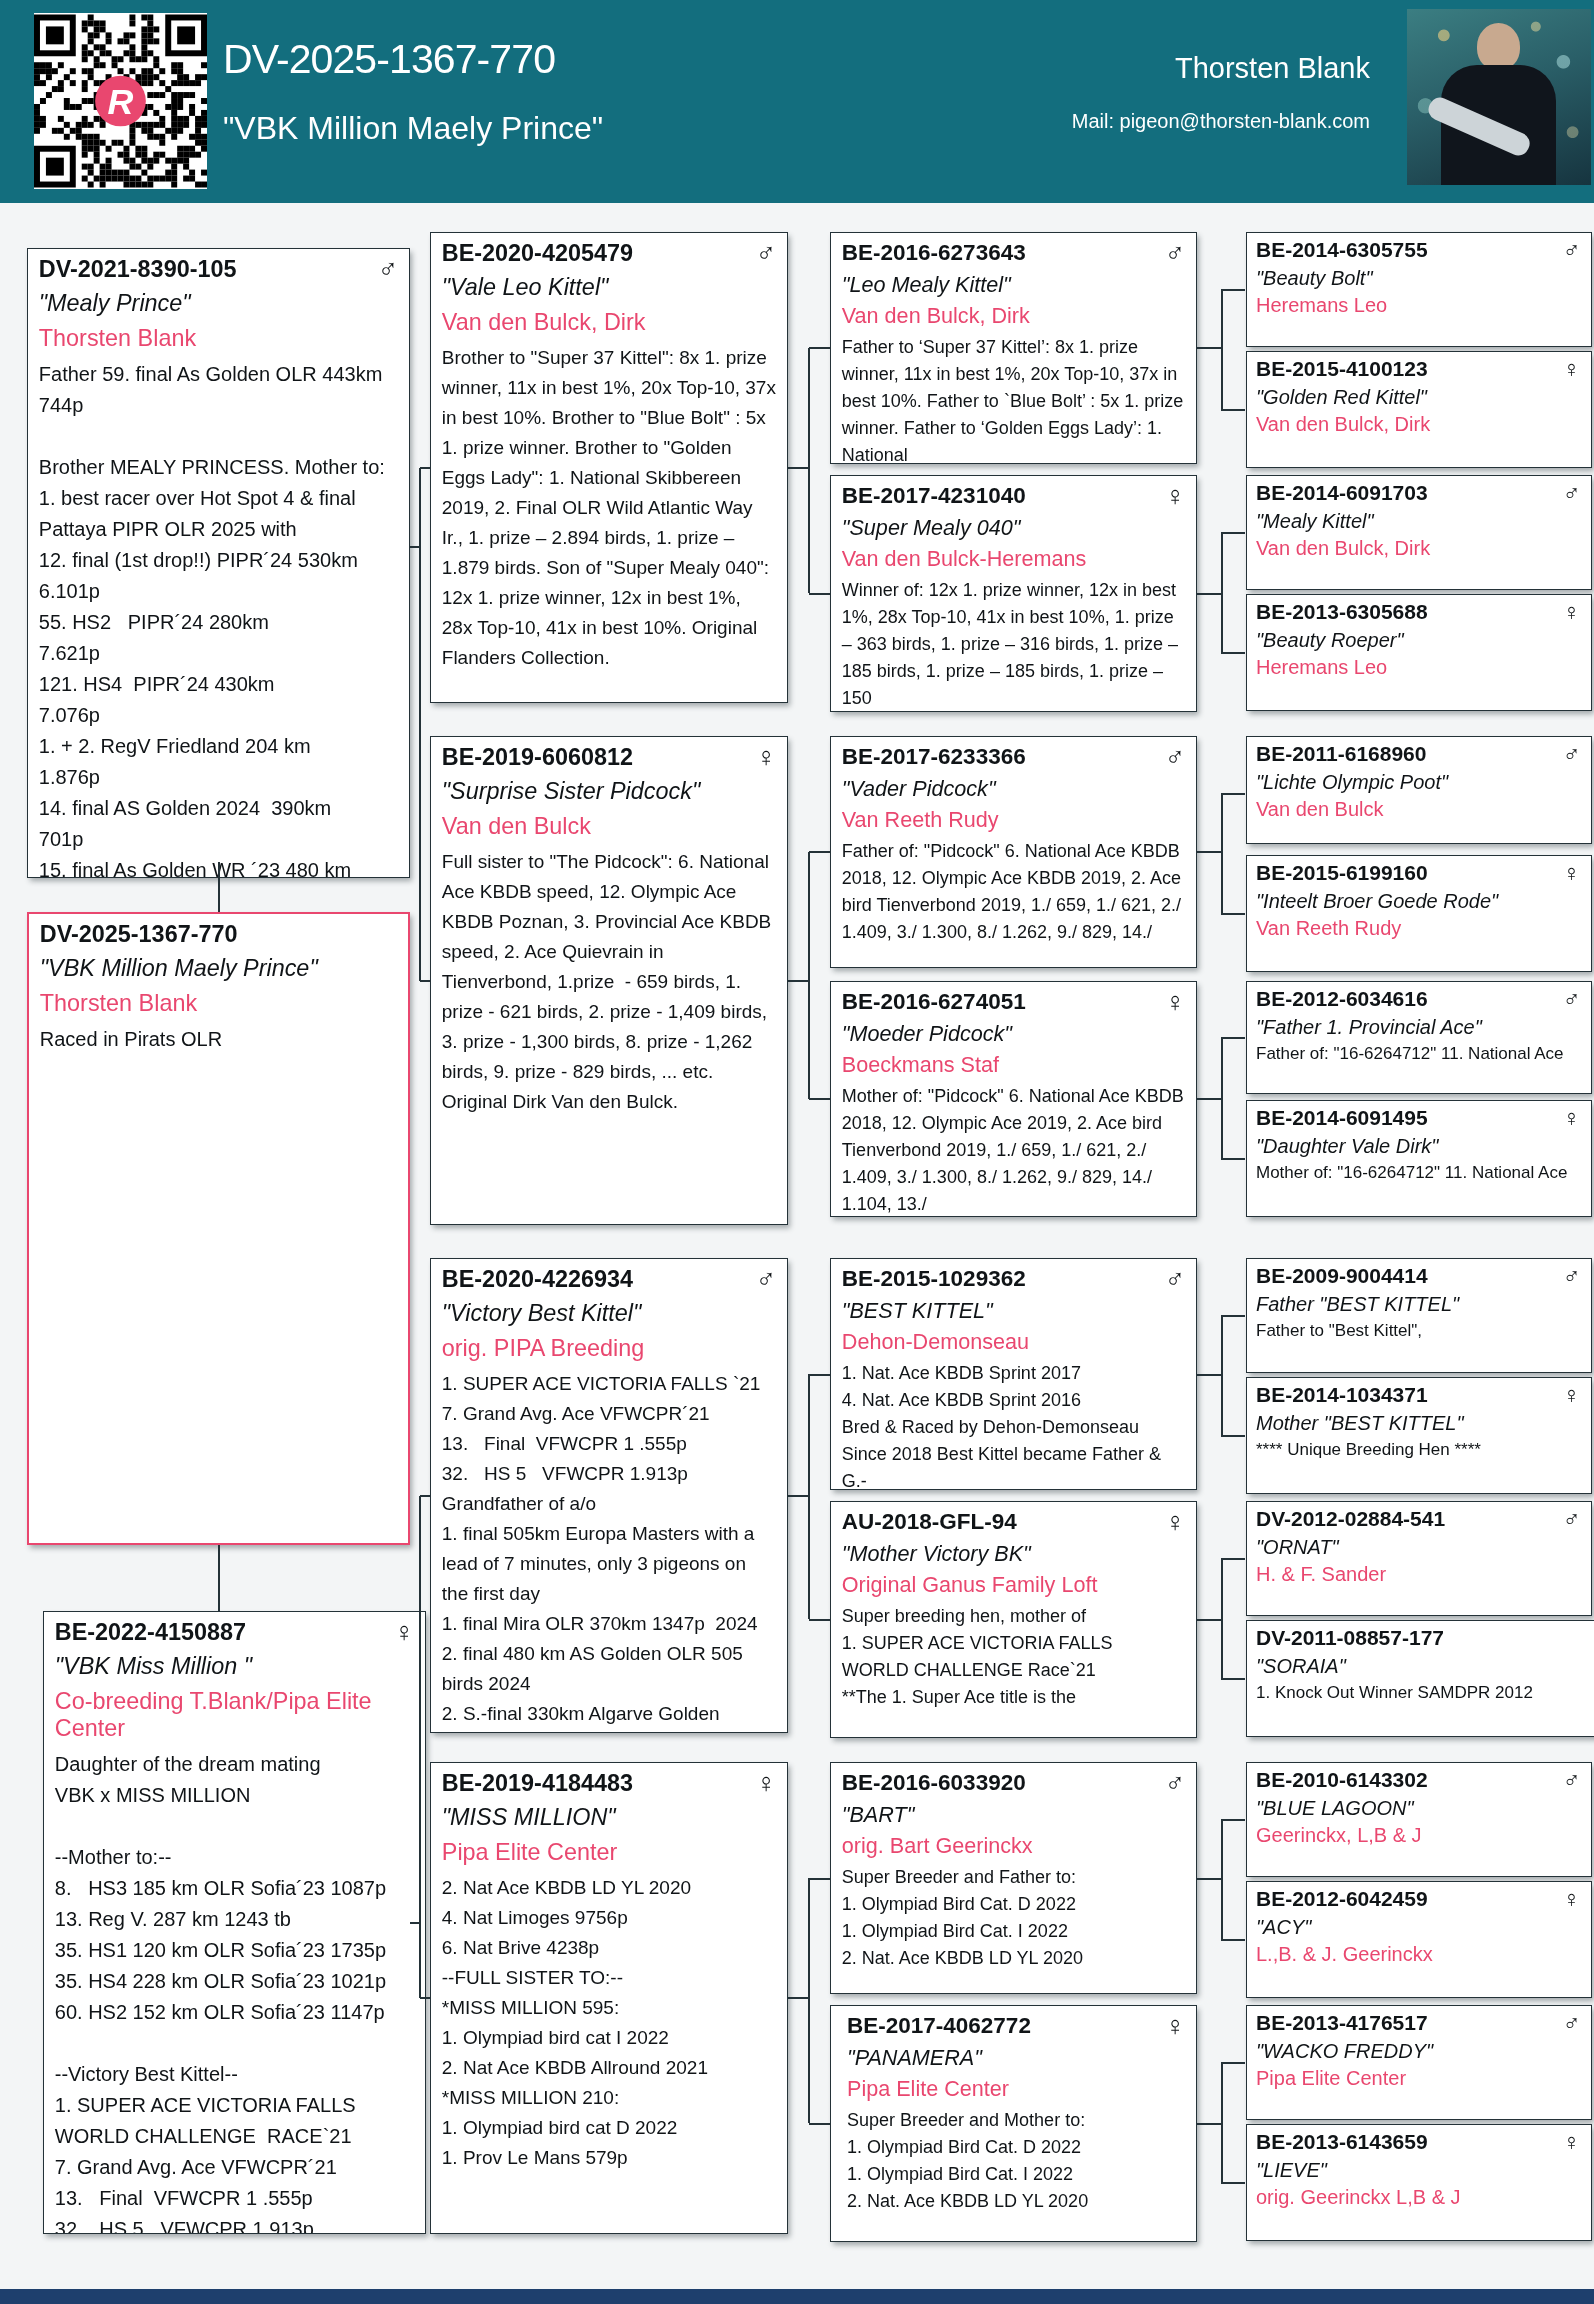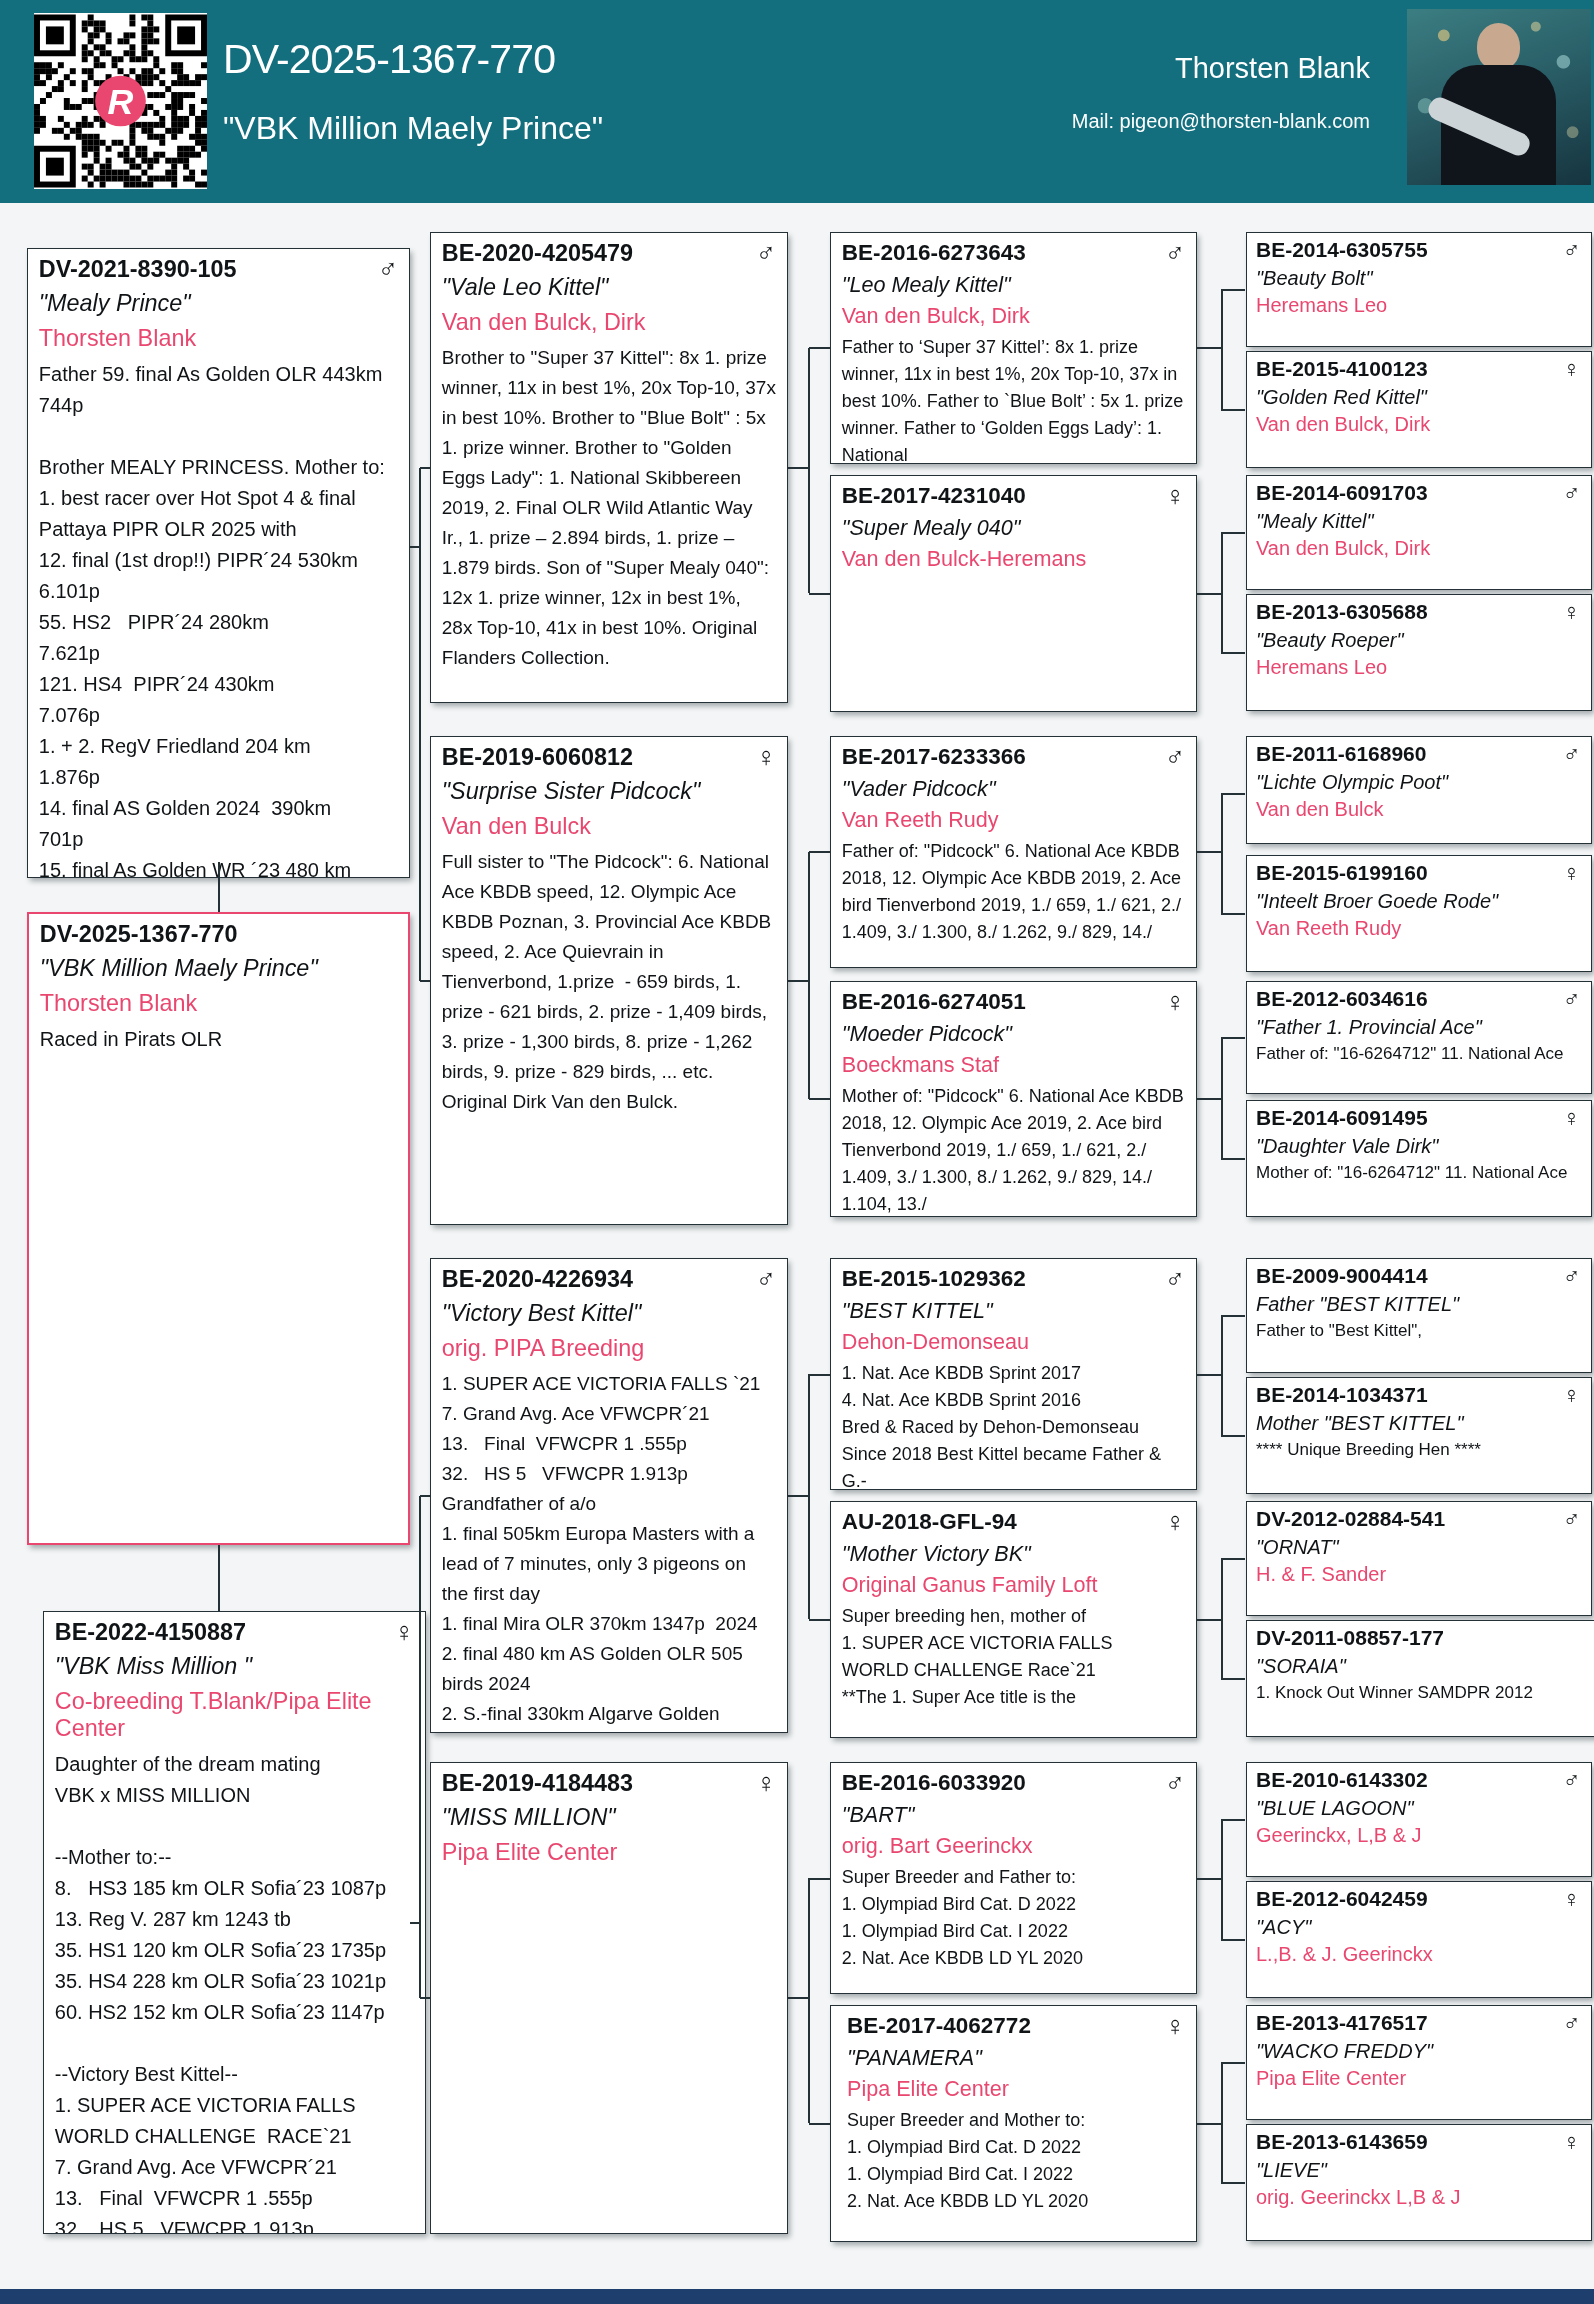--- a/index.html
+++ b/index.html
@@ -473,33 +473,44 @@
 1. final Mira OLR 370km 1347p  2024
 2. final 480 km AS Golden OLR 505 birds 2024
 2. S.-final 330km Algarve Golden 2974p
 4. ace Mira OLR started with 2.818 pigeons</div>
       </div>
       <div class="pbox c2" style="left: 430px; top: 1762px; width: 358px; height: 472px;">
         <div class="ring">BE-2019-4184483</div>
         <span class="sex">♀</span>
         <div class="bname">"MISS MILLION"</div>
         <div class="breeder">Pipa Elite Center</div>
+        <div class="info">2. Nat Ace KBDB LD YL 2020
+4. Nat Limoges 9756p
+6. Nat Brive 4238p
+--FULL SISTER TO:--
+*MISS MILLION 595:
+1. Olympiad bird cat I 2022
+2. Nat Ace KBDB Allround 2021
+*MISS MILLION 210:
+1. Olympiad bird cat D 2022
+1. Prov Le Mans 579p</div>
       </div>
       <div class="pbox c3" style="left: 830px; top: 232px; width: 367px; height: 232px;">
         <div class="ring">BE-2016-6273643</div>
         <span class="sex">♂</span>
         <div class="bname">"Leo Mealy Kittel"</div>
         <div class="breeder">Van den Bulck, Dirk</div>
         <div class="info">Father to ‘Super 37 Kittel’: 8x 1. prize winner, 11x in best 1%, 20x Top-10, 37x in best 10%. Father to `Blue Bolt’ : 5x 1. prize winner. Father to ‘Golden Eggs Lady’: 1. National</div>
       </div>
       <div class="pbox c3" style="left: 830px; top: 475px; width: 367px; height: 237px;">
         <div class="ring">BE-2017-4231040</div>
         <span class="sex">♀</span>
         <div class="bname">"Super Mealy 040"</div>
         <div class="breeder">Van den Bulck-Heremans</div>
+        <div class="info">Winner of: 12x 1. prize winner, 12x in best 1%, 28x Top-10, 41x in best 10%, 1. prize – 363 birds, 1. prize – 316 birds, 1. prize – 185 birds, 1. prize – 185 birds, 1. prize – 150</div>
       </div>
       <div class="pbox c3" style="left: 830px; top: 736px; width: 367px; height: 232px;">
         <div class="ring">BE-2017-6233366</div>
         <span class="sex">♂</span>
         <div class="bname">"Vader Pidcock"</div>
         <div class="breeder">Van Reeth Rudy</div>
         <div class="info">Father of: "Pidcock" 6. National Ace KBDB 2018, 12. Olympic Ace KBDB 2019, 2. Ace bird Tienverbond 2019, 1./ 659, 1./ 621, 2./ 1.409, 3./ 1.300, 8./ 1.262, 9./ 829, 14./</div>
       </div>
       <div class="pbox c3" style="left: 830px; top: 981px; width: 367px; height: 236px;">
         <div class="ring">BE-2016-6274051</div>

